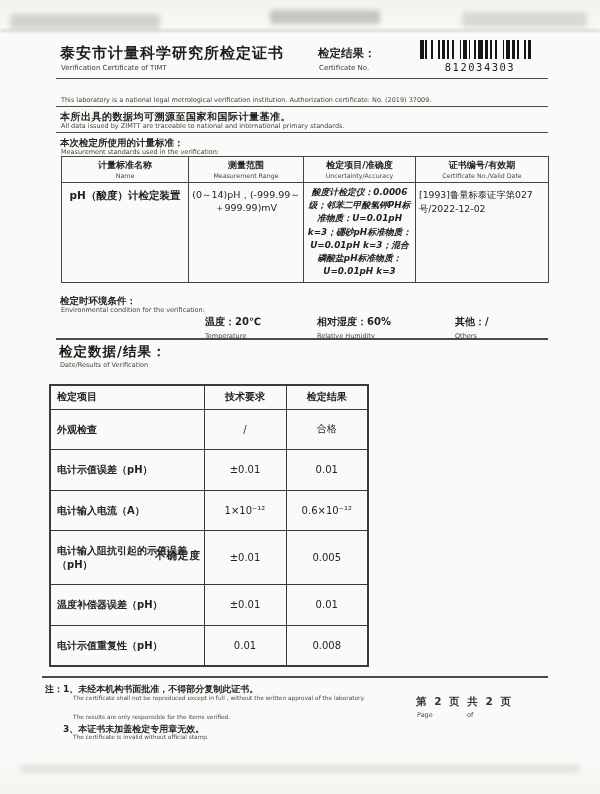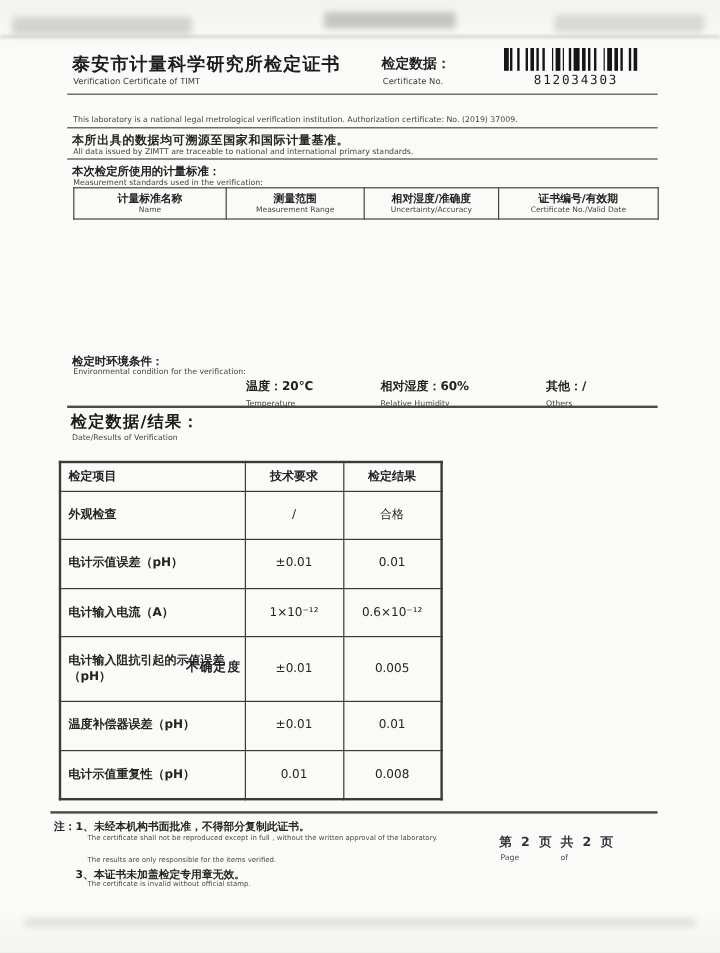--- a/index.html
+++ b/index.html
@@ -84,21 +84,21 @@
 <div class="paper">
 
   <div class="smudge sm1"></div>
   <div class="smudge sm2"></div>
   <div class="smudge sm3"></div>
   <div class="smudge sm4"></div>
   <div class="smudge sm5"></div>
 
   <div class="abs title-zh">泰安市计量科学研究所检定证书</div>
   <div class="abs title-en">Verification Certificate of TIMT</div>
-  <div class="abs certno-zh">检定数据：</div>
+  <div class="abs certno-zh">检定结果：</div>
   <div class="abs certno-en">Certificate No.</div>
   <div class="abs barcode">
       <span style="width: 3.6px; flex: 0 0 auto; background: rgb(22, 22, 22);"></span>
       <span style="width: 1.8px; flex: 0 0 auto; background: transparent;"></span>
       <span style="width: 1.8px; flex: 0 0 auto; background: rgb(22, 22, 22);"></span>
       <span style="width: 3.6px; flex: 0 0 auto; background: transparent;"></span>
       <span style="width: 1.8px; flex: 0 0 auto; background: rgb(22, 22, 22);"></span>
       <span style="width: 5.4px; flex: 0 0 auto; background: transparent;"></span>
       <span style="width: 1.8px; flex: 0 0 auto; background: rgb(22, 22, 22);"></span>
       <span style="width: 1.8px; flex: 0 0 auto; background: transparent;"></span>
@@ -160,27 +160,33 @@
         <tr>
       <th>
         <div class="h-zh">计量标准名称</div>
         <div class="h-en">Name</div>
       </th>
       <th>
         <div class="h-zh">测量范围</div>
         <div class="h-en">Measurement Range</div>
       </th>
       <th>
-        <div class="h-zh">相对湿度/准确度</div>
+        <div class="h-zh">检定项目/准确度</div>
         <div class="h-en">Uncertainty/Accuracy</div>
       </th>
       <th>
         <div class="h-zh">证书编号/有效期</div>
         <div class="h-en">Certificate No./Valid Date</div>
       </th>
+    </tr>
+    <tr style="height:100px">
+      <td class="c-name">pH（酸度）计检定装置</td>
+      <td class="c-range">(0～14)pH，(-999.99～＋999.99)mV</td>
+      <td class="c-unc">酸度计检定仪：0.0006级；邻苯二甲酸氢钾PH标准物质：U=0.01pH k=3；硼砂pH标准物质：U=0.01pH k=3；混合磷酸盐pH标准物质：U=0.01pH k=3</td>
+      <td class="c-cert">[1993]鲁量标泰证字第027号/2022-12-02</td>
     </tr>
   </tbody>
     </table>
 
   <div class="abs e-label-zh">检定时环境条件：</div>
   <div class="abs e-label-en">Environmental condition for the verification:</div>
 
   <div class="env-item e2">
     <div class="env-zh"><span>温度：</span><span>20℃</span></div>
     <div class="env-en">Temperature</div>

